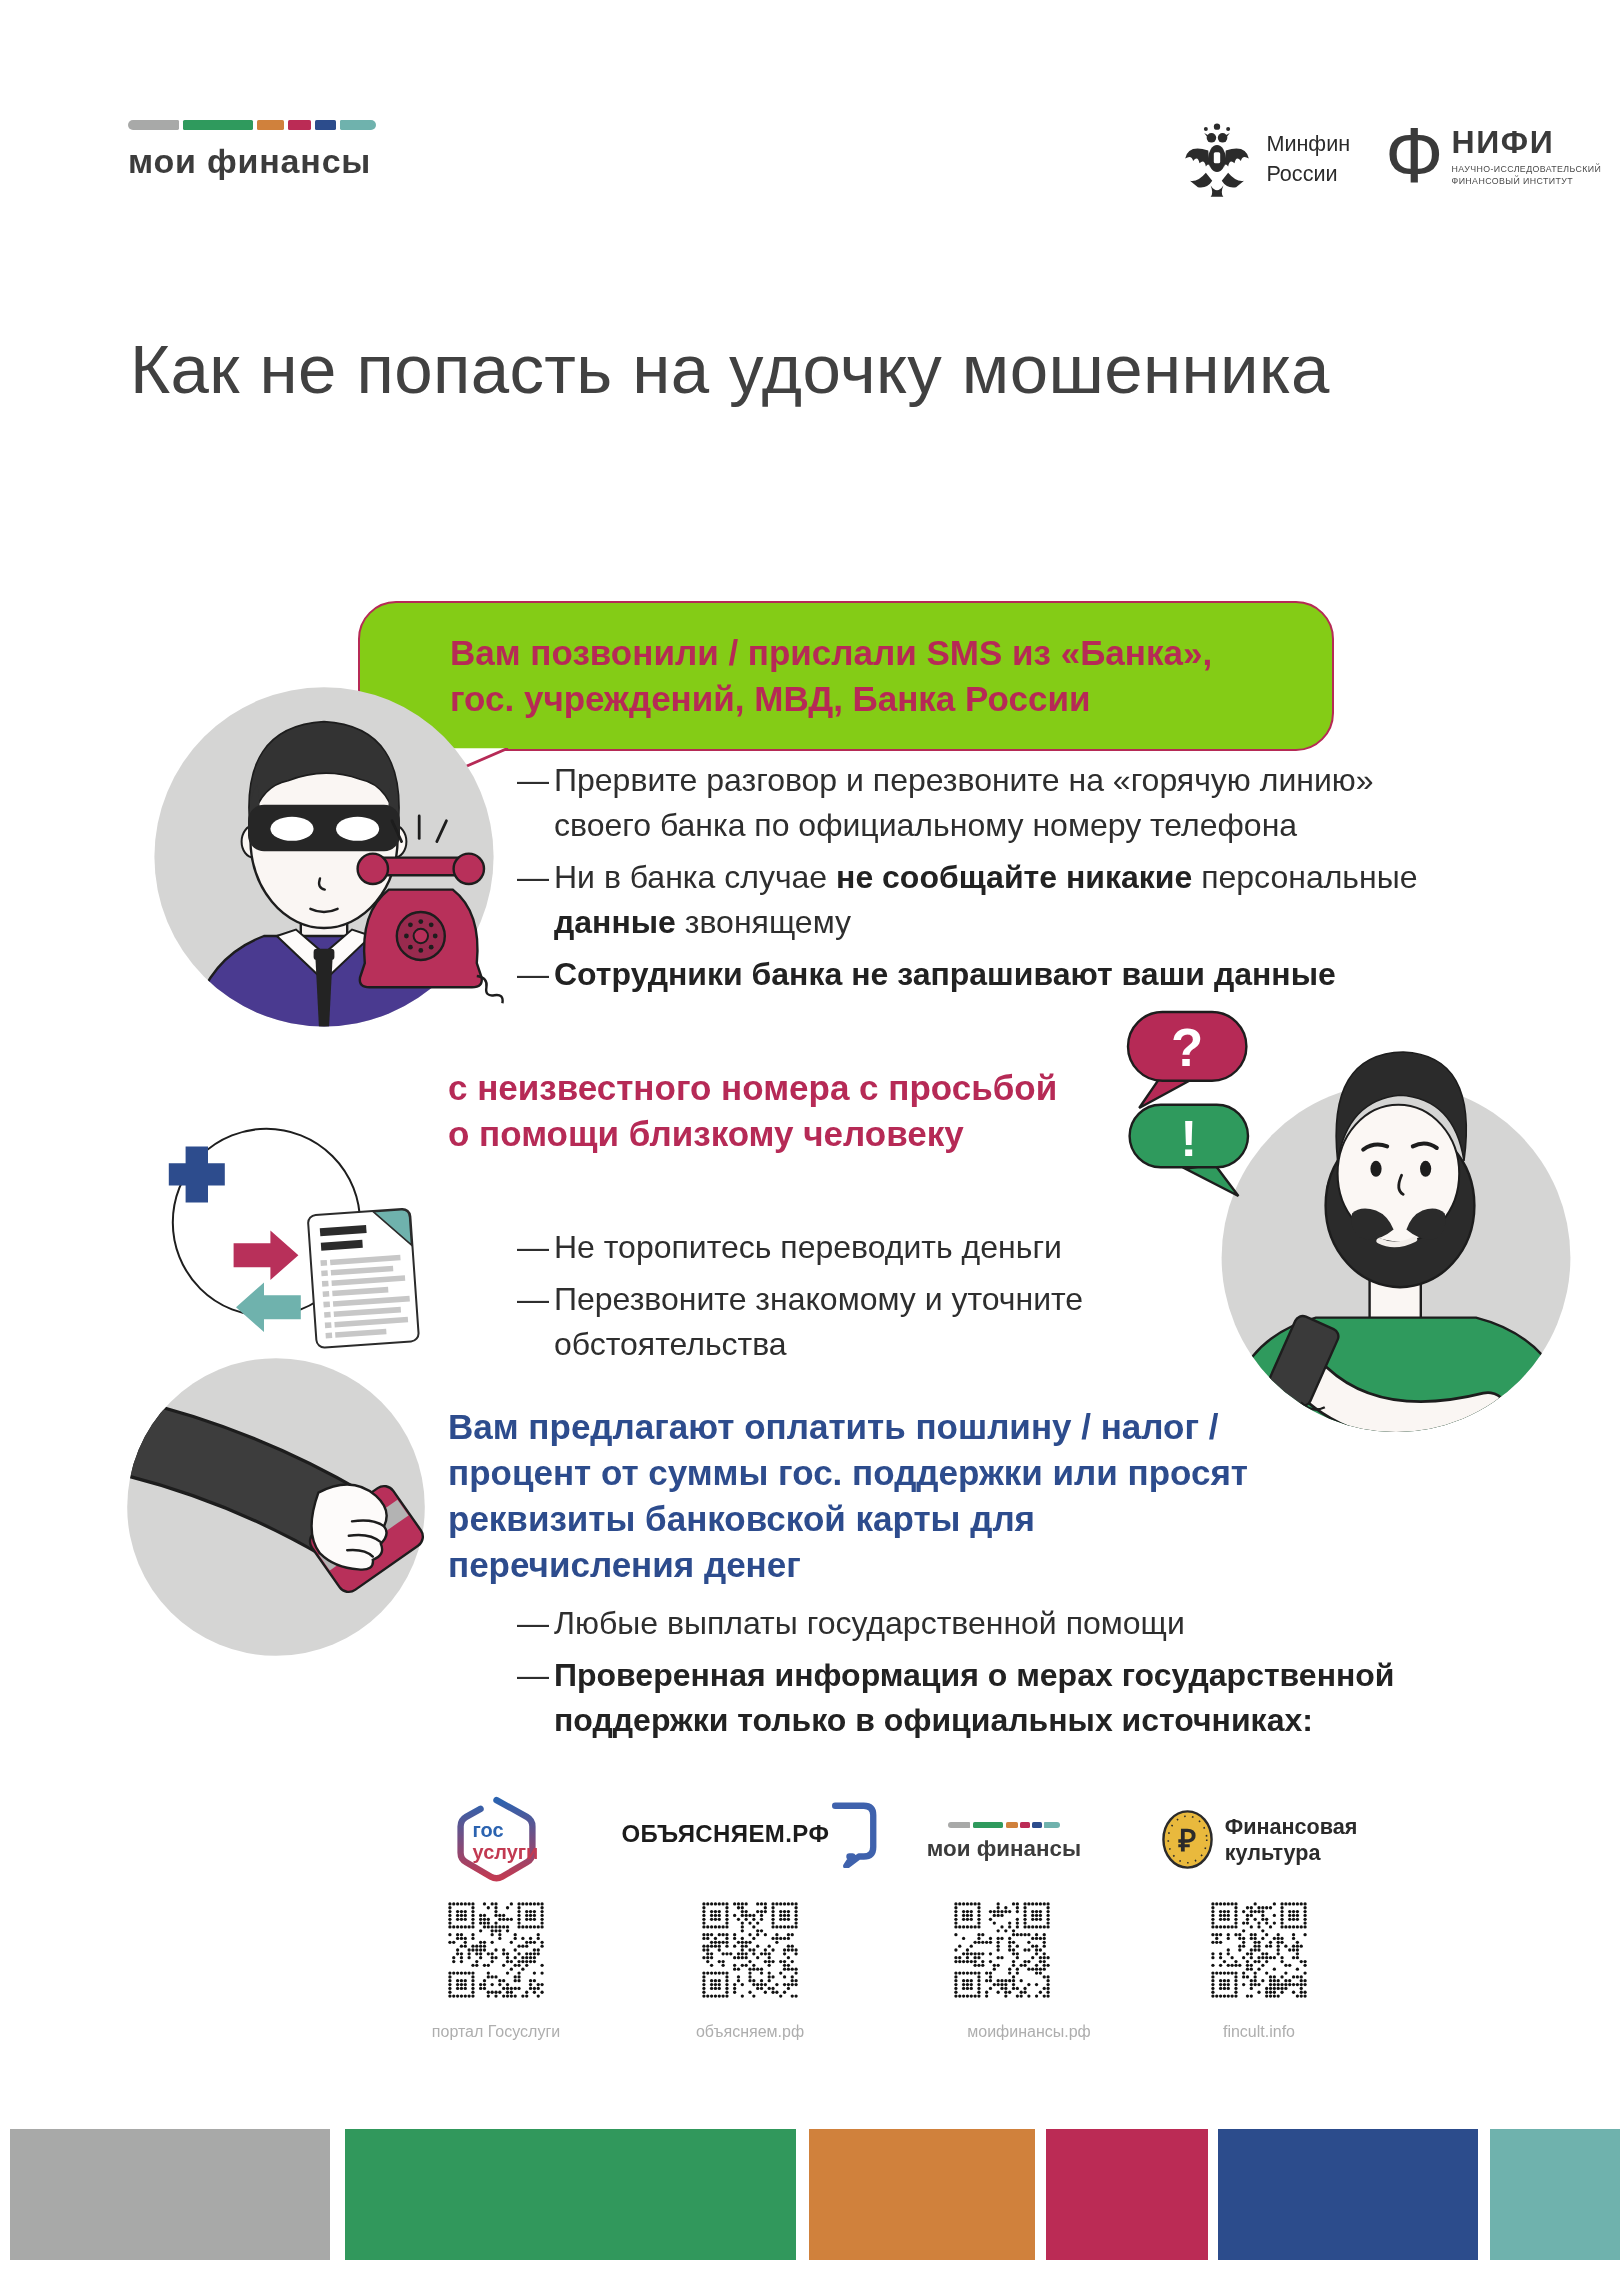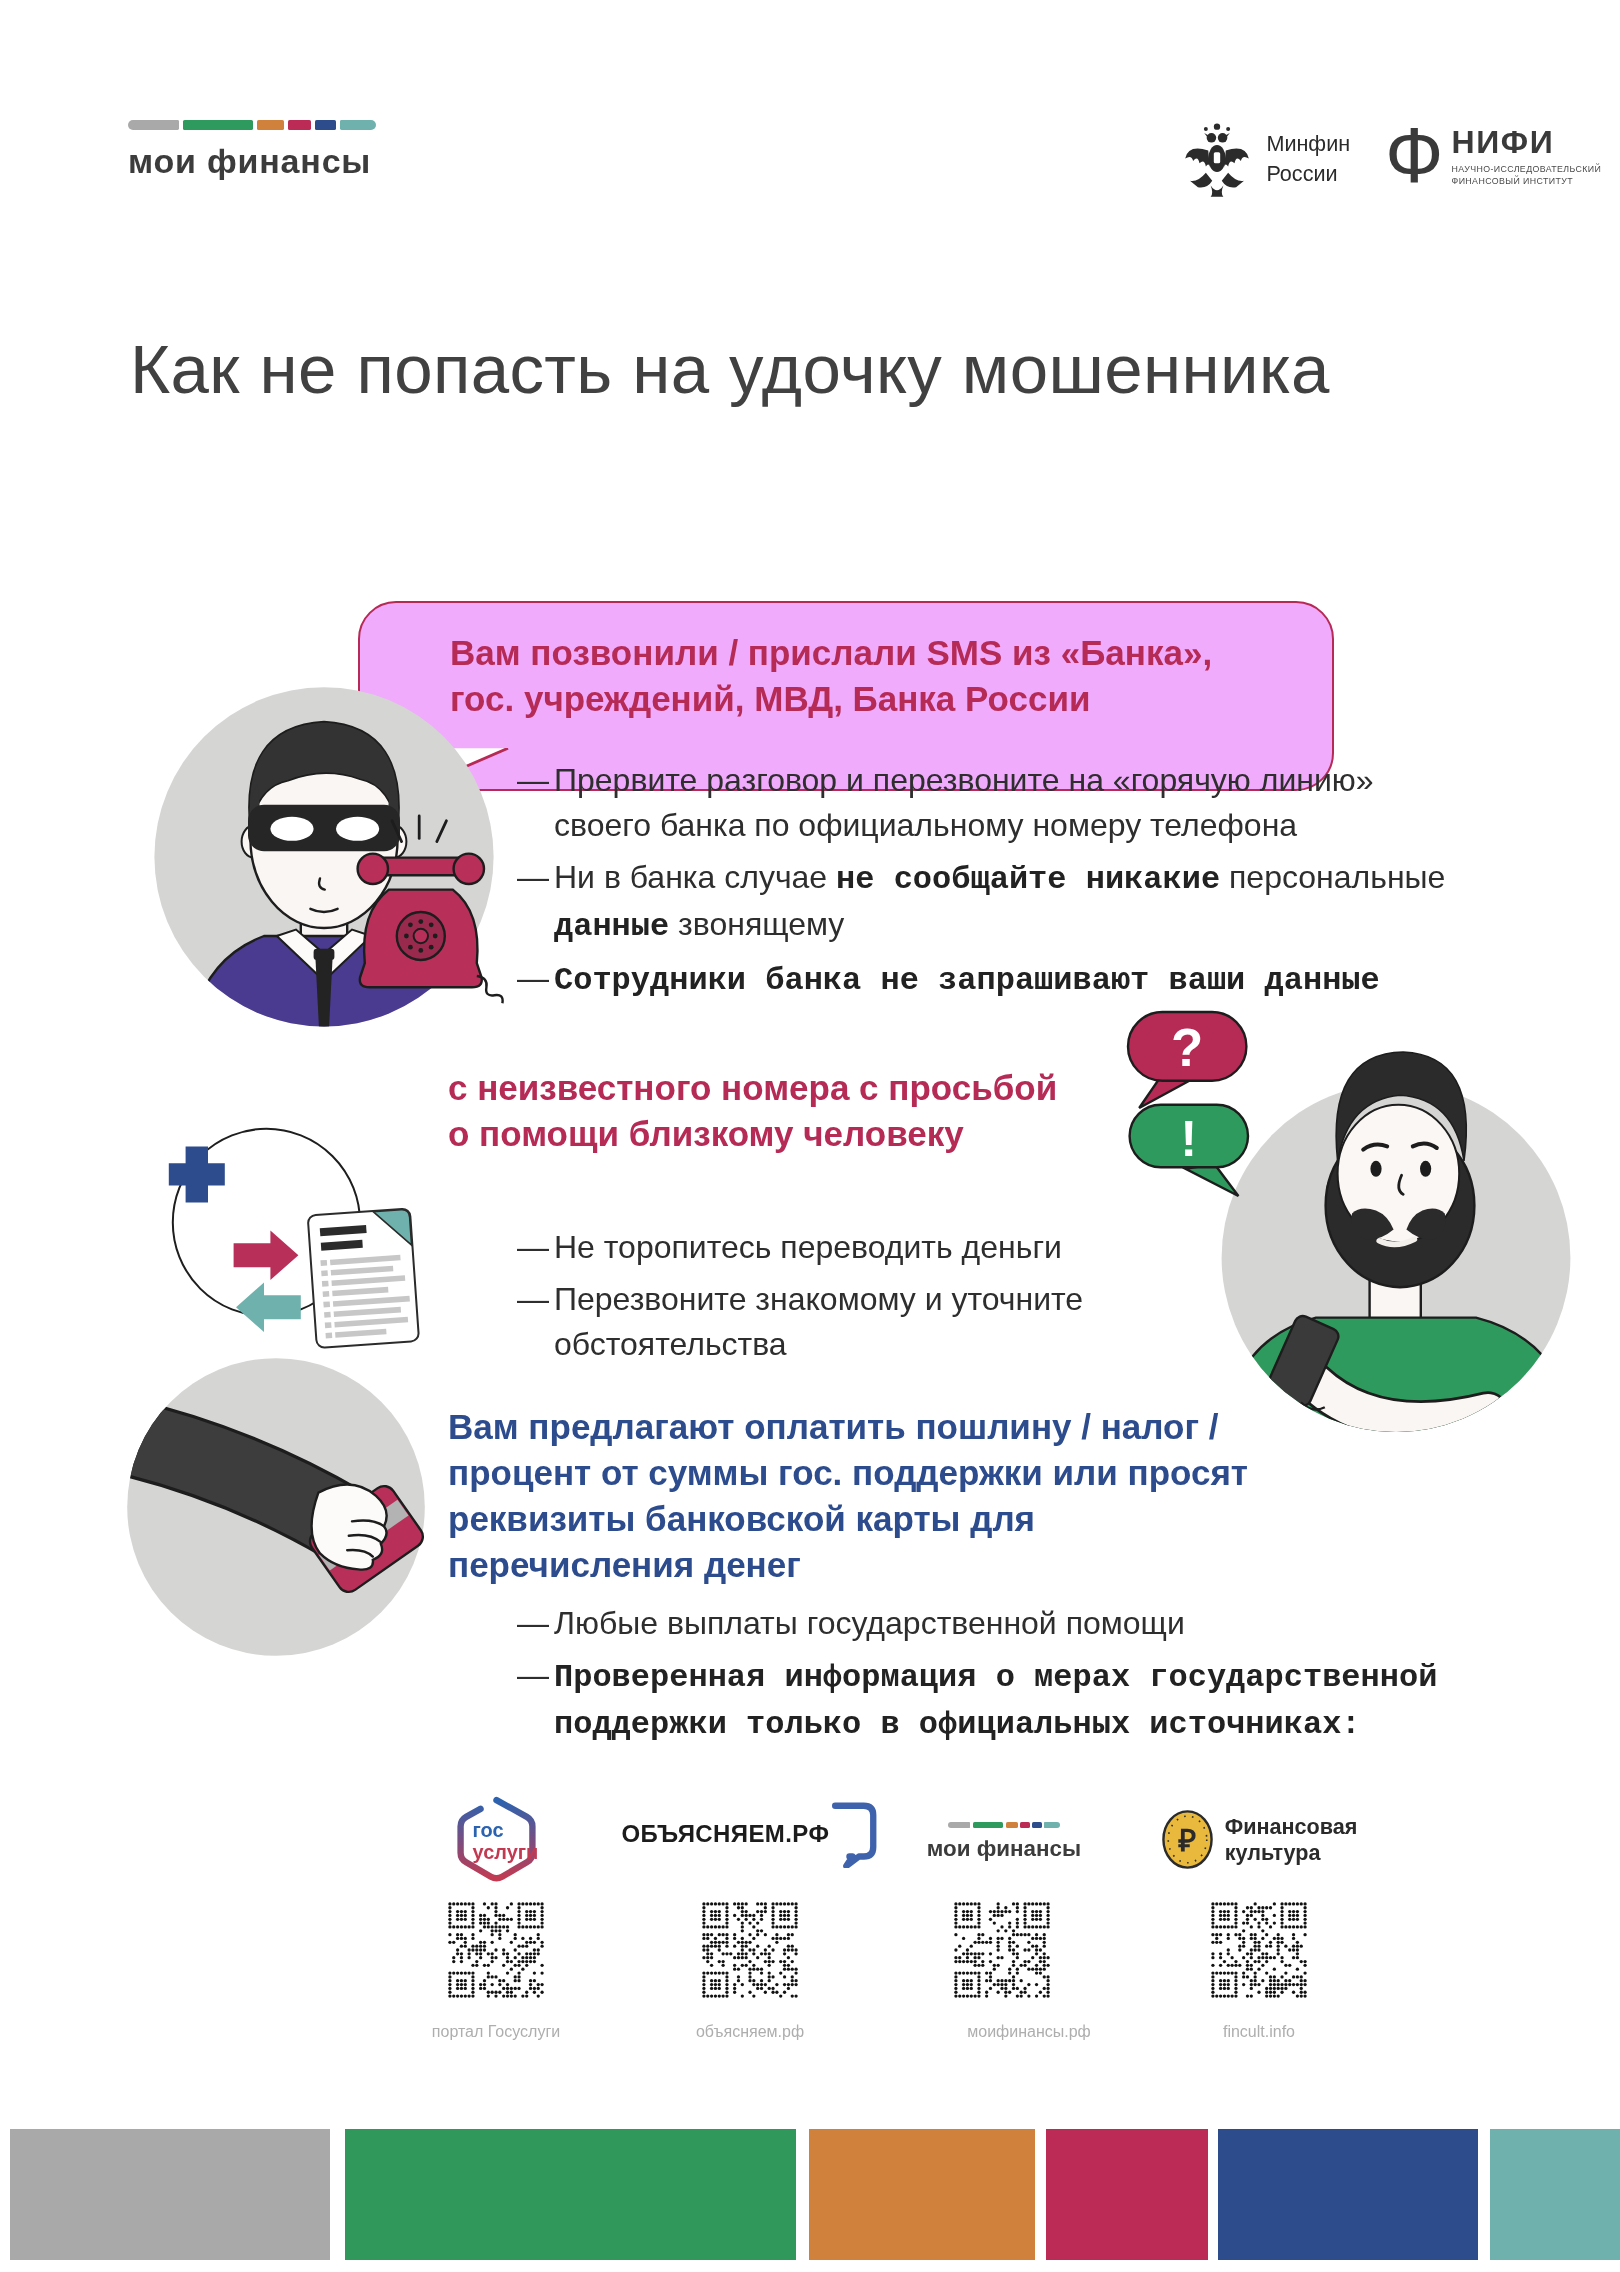--- a/index.html
+++ b/index.html
@@ -16,34 +16,34 @@
   .minfin-text{font-size:21.6px;line-height:1.35;color:#2b2b2b;}
   .nifi{position:absolute;left:1385px;top:117px;display:flex;align-items:center;gap:8px;}
   .nifi-phi{font-size:77px;font-weight:500;color:#3a3a3a;line-height:1;}
   .nifi-abbr{font-size:32px;font-weight:700;color:#3a3a3a;letter-spacing:1.6px;}
   .nifi-sub{font-size:8.8px;color:#4a4a4a;letter-spacing:0.4px;line-height:1.35;margin-top:3.2px;}
   
   .title{position:absolute;left:130px;top:324px;color:#414141;}
   .title-l1{font-size:83px;font-weight:700;letter-spacing:0.8px;line-height:1.12;}
   .title-l2{font-size:69px;font-weight:400;margin-top:6.4px;letter-spacing:0.4px;}
   
-  .bubble{position:absolute;left:358px;top:601px;width:976px;height:190px;
-          border:2.8px solid #b62a56;border-radius:38px;box-sizing:border-box;background:#f0abfc;}
+  .bubble{position:absolute;left:358px;top:601px;width:976px;height:150px;
+          border:2.8px solid #b62a56;border-radius:38px;box-sizing:border-box;background:#84cc16;}
   .bubble-text{padding:27px 32px 0 90px;font-size:35px;font-weight:700;color:#b62a56;line-height:1.3;}
   .tail-svg{position:absolute;left:360px;top:748px;}
   .heading{position:absolute;font-size:35px;font-weight:700;line-height:46px;white-space:nowrap;}
   .heading.crimson{color:#b62a56;}
   .heading.blue{color:#2d4c8d;}
   .h2{left:448px;top:1065px;}
   .h3{left:448px;top:1404px;}
   .bullets{position:absolute;font-size:32px;line-height:45px;color:#2e2e2e;}
   .bullets .bullet{position:relative;padding-left:37px;margin-bottom:7.2px;}
   .bullets .dash{position:absolute;left:0;top:0;}
   .bullets .bline{white-space:nowrap;}
-  .bullets b{font-weight:700;color:#222;font-family:Liberation Mono, monospace;}
+  .bullets b{font-weight:700;color:#222;}
   .bl1{left:517px;top:758px;}
   .bl2{left:517px;top:1225px;}
   .bl3{left:517px;top:1601px;}
   .illus{position:absolute;}
   
   .res-col{position:absolute;width:272px;text-align:center;}
   .res-caption{position:absolute;width:272px;text-align:center;font-size:16px;color:#aeaeae;top:2023px;}
   .qr{position:absolute;top:1902px;width:96px;height:96px;}
   .oby-row{display:flex;align-items:flex-start;justify-content:center;gap:3.2px;}
   .oby-text{font-size:24px;font-weight:800;color:#1c1c1c;letter-spacing:0.4px;margin-top:21px;}

